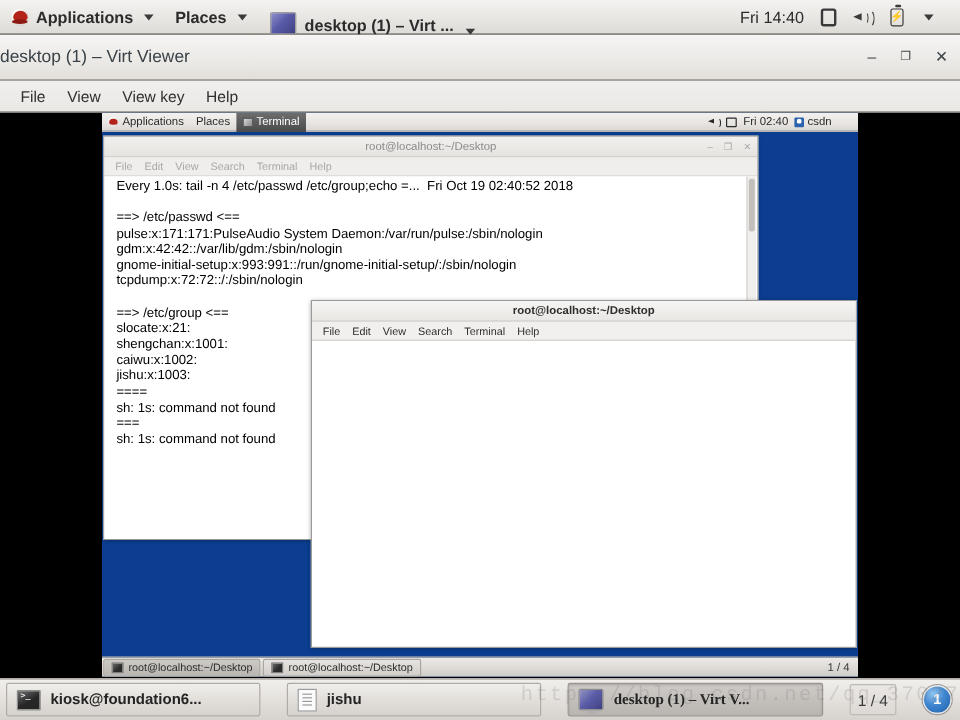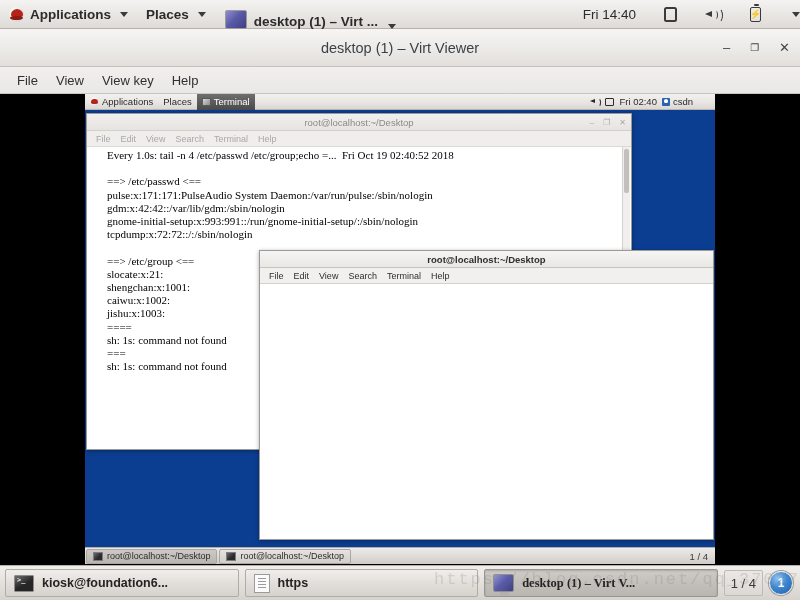--- a/index.html
+++ b/index.html
@@ -45,21 +45,21 @@
   .win-ico{
     width:22px;height:19px;border-radius:2px;
     background:linear-gradient(135deg,#8e8fcb 0%,#5a5ba8 45%,#3f4080 100%);
     border:1.5px solid #9b9b9b;position:relative;box-sizing:border-box;
   }
   .win-ico::after{
     content:"";position:absolute;left:6px;bottom:-4px;width:9px;height:3px;
     background:#b9b9b9;border-radius:0 0 2px 2px;
   }
   .hp-spacer{flex:1;}
-  .hp-right{display:flex;align-items:center;gap:28px;padding-right:0;font-size:13.5px;}
+  .hp-right{display:flex;align-items:center;gap:14px;padding-right:22px;font-size:13.5px;}
   .icon-net{
     width:13px;height:15px;border:2px solid #3a3a3a;border-radius:2.5px;box-sizing:border-box;
   }
   .icon-vol{position:relative;width:17px;height:14px;}
   .icon-vol .spk{
     position:absolute;left:0;top:3.5px;width:0;height:0;
     border-top:3.5px solid transparent;border-bottom:3.5px solid transparent;
     border-right:7px solid #3a3a3a;
   }
   .icon-vol .w1,.icon-vol .w2{
@@ -79,21 +79,21 @@
 
   
   .vv{position:absolute;left:0;top:29px;width:800px;height:536px;background:#000;}
   .vv-title{
     height:38px;width:100%;
     background:linear-gradient(to bottom,#f6f5f3 0%,#eceae7 55%,#e2dfdb 100%);
     border-bottom:1px solid #c6c2bd;
     display:flex;align-items:center;box-sizing:border-box;position:relative;
   }
   .vv-title-text{
-    position:absolute;left:0;right:0;text-align:center;font-size:14.5px;color:#3a4248;
+    position:absolute;left:0;right:0;font-size:14.5px;color:#3a4248;
   }
   .vv-btns{position:absolute;right:10px;display:flex;align-items:center;gap:20px;}
   .vv-btn{font-size:13px;color:#40464b;line-height:1;cursor:default;}
   .vv-btn.mx{font-size:10px;}
   .vv-menu{
     height:27px;width:100%;
     background:linear-gradient(to bottom,#f1efed 0%,#eae8e5 100%);
     border-bottom:1px solid #c9c5c0;
     display:flex;align-items:center;gap:0px;padding-left:8px;
     font-size:13px;color:#303030;box-sizing:border-box;
@@ -150,23 +150,23 @@
   .term-wbtns{position:absolute;right:5px;display:flex;gap:9px;font-size:8px;color:#a9a9a9;}
   .term-menu{
     height:16px;display:flex;align-items:center;gap:0;padding-left:4px;
     font-size:9px;box-sizing:border-box;
   }
   .term.bg .term-menu{background:#f0eeec;color:#a8a8a8;border-bottom:1px solid #dcd8d4;}
   .term.fg .term-menu{background:#f2f0ee;color:#2e2e2e;border-bottom:1px solid #d4d0cb;}
   .term-menu span{padding:0 5px;}
   .term-body{
     background:#ffffff;color:#000;
-    font-family:Liberation Serif, serif;
+    font-family:Liberation Sans, sans-serif;
     font-size:11px;line-height:13.2px;white-space:pre;
-    padding:2px 0 0 20px;overflow:hidden;box-sizing:border-box;
+    padding:2px 0 0 10px;overflow:hidden;box-sizing:border-box;
   }
   .term-scroll{
     position:absolute;right:1px;top:33px;bottom:1px;width:7px;background:#f0efee;
     border-left:1px solid #d6d3cf;
   }
   .term-scroll i{position:absolute;left:1px;right:1px;top:2px;height:44px;background:#c3c0bc;border-radius:2px;display:block;}
 
   
   .g-taskbar{
     position:absolute;left:0;bottom:0;width:100%;height:17px;
@@ -181,21 +181,21 @@
   }
   .g-tb-item.sel{background:linear-gradient(to bottom,#cdcac6,#b9b6b2);}
   .g-tb-ico{width:10px;height:9px;background:linear-gradient(135deg,#6a6a6a 0%,#2a2a2a 60%);border:1px solid #7d7d7d;box-sizing:border-box;}
   .g-ws{margin-left:auto;padding-right:7px;font-size:9.5px;color:#3a3a3a;}
 
   
   .host-taskbar{
     position:absolute;left:0;bottom:0;width:800px;height:35px;
     background:linear-gradient(to bottom,#f1efec 0%,#e4e1dd 50%,#d6d2ce 100%);
     border-top:1px solid #b3aea8;
-    display:flex;align-items:center;gap:6px;padding:0 5px;box-sizing:border-box;
+    display:flex;align-items:center;gap:22px;padding:0 5px;box-sizing:border-box;
   }
   .tb-btn{
     display:flex;align-items:center;gap:8px;height:28px;flex:1;min-width:0;
     padding:0 8px;border:1px solid #b0aba5;border-radius:2px;box-sizing:border-box;
     background:linear-gradient(to bottom,#f0eeeb 0%,#e2dfdb 50%,#d6d2ce 100%);
     font-size:12.5px;color:#242424;font-weight:bold;
     white-space:nowrap;overflow:hidden;
   }
   .tb-btn.active{background:linear-gradient(to bottom,#cfccc8 0%,#c3bfbb 50%,#b9b5b1 100%);
     border-color:#9a958f;box-shadow:inset 0 1px 2px rgba(0,0,0,0.18);font-family:Liberation Serif, serif;}
@@ -383,21 +383,21 @@
     </div>
   </div>
 
   <div class="host-taskbar">
     <div class="tb-btn">
       <span class="tbi-term"></span>
       <span>kiosk@foundation6...</span>
     </div>
     <div class="tb-btn">
       <span class="tbi-file"></span>
-      <span>https</span>
+      <span>jishu</span>
     </div>
     <div class="tb-btn active">
       <span class="tbi-vv"></span>
       <span>desktop (1) – Virt V...</span>
     </div>
     <div class="tb-ws">1 / 4</div>
     <div class="tb-badge">1</div>
   </div>
 
   <div class="wm" style="left:412px;top:570px;">https://blog.csdn.net/qq_37027467</div>

